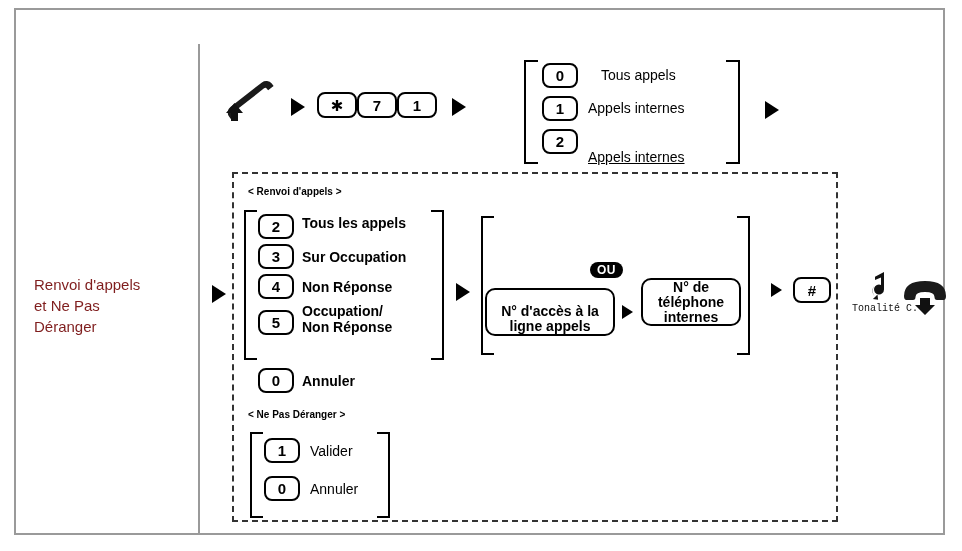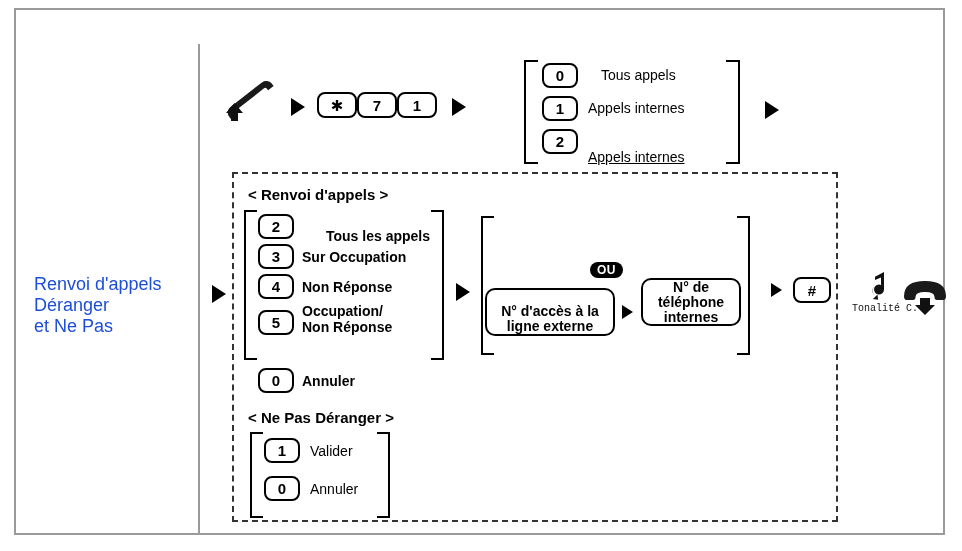--- a/index.html
+++ b/index.html
@@ -9,22 +9,22 @@
   
   .table-frame{position:absolute;left:14px;top:8px;width:931px;height:527px;
                border:2px solid #9a9a9a;box-sizing:border-box;background:#fff;}
   .header-row{position:absolute;left:0;top:0;width:100%;height:34px;
               background:#d2d2d2;border-bottom:2px solid #9a9a9a;box-sizing:border-box;}
   .header-text{position:absolute;left:38px;top:7px;font-size:15px;font-weight:bold;
                letter-spacing:.2px;white-space:nowrap;}
   .col-divider{position:absolute;left:182px;top:0;width:2px;height:525px;background:#9a9a9a;}
   .col-divider.head{height:34px;background:#8e8e8e;}
 
-  .fn-label{position:absolute;left:18px;top:264px;width:160px;font-size:18px;
-            line-height:21px;color:#1d4ed8;}
+  .fn-label{position:absolute;left:18px;top:264px;width:160px;font-size:15px;
+            line-height:21px;color:#7f1d1d;}
 
   
   .key{display:inline-flex;align-items:center;justify-content:center;
        border:2.5px solid #000;border-radius:8px;background:#fff;
        font-weight:bold;font-size:15px;line-height:1;box-sizing:border-box;}
   .key.k1{width:36px;height:25px;}
   .key.wide{width:40px;height:26px;}
   .arrow{width:0;height:0;border-top:9px solid transparent;border-bottom:9px solid transparent;
          border-left:14px solid #000;}
   .arrow.sm{border-top-width:7px;border-bottom-width:7px;border-left-width:11px;}
@@ -33,41 +33,41 @@
         font-weight:bold;font-size:14px;line-height:15px;box-sizing:border-box;}
 
   
   .brk{position:absolute;border:2px solid #000;border-right:none;}
   .brk.right{border:2px solid #000;border-left:none;}
 
   
   .dashed-box{position:absolute;left:232px;top:172px;width:606px;height:350px;
               border:2px dashed #333;box-sizing:border-box;}
 
-  .sect-title{position:absolute;font-weight:bold;font-size:15px;white-space:nowrap;}
+  .sect-title{position:absolute;font-weight:bold;font-size:10px;white-space:nowrap;}
   .lbl{position:absolute;font-size:14px;line-height:16px;white-space:nowrap;}
   .lbl.b{font-weight:bold;}
 
   .ou{position:absolute;background:#000;color:#fff;font-weight:bold;font-size:12px;
       padding:1px 7px;border-radius:9px/7px;letter-spacing:.5px;}
 
   .tone-label{position:absolute;font-size:10px;white-space:nowrap;color:#111;font-family:Liberation Mono, monospace;}
   svg{display:block;}
   .sup{font-size:9px;vertical-align:super;line-height:0;}
 </style>
 </head>
 <body>
 
 <div class="table-frame">
   <div class="col-divider" style="top:34px;height:491px;"></div>
 
   <div class="fn-label">
     <div>Renvoi d'appels</div>
+    <div>et Ne Pas</div>
     <div>Déranger</div>
-    <div>et Ne Pas</div>
   </div>
 </div>
 
 <div style="position:absolute;left:222px;top:78px;">
   <svg width="58" height="44" viewBox="0 0 58 44">
     <g transform="rotate(-38 29 18)">
       <path d="M6 14 h40 a7 7 0 0 1 7 7 v3 h-7 v-2 a2 2 0 0 0 -2 -2 h-36 a2 2 0 0 0 -2 2 v2 h-7 v-3 a7 7 0 0 1 7 -7 z" fill="#1a1a1a"></path>
     </g>
     <path d="M9 43 v-8 h-5 l8.5 -10 l8.5 10 h-5 v8 z" fill="#111"></path>
   </svg>
@@ -107,21 +107,21 @@
 <div class="dashed-box"></div>
 
 <div class="sect-title" style="left:248px;top:186px;">&lt; Renvoi d'appels &gt;</div>
 
 <div style="position:absolute;left:244px;top:210px;width:200px;height:146px;">
   <div class="brk" style="left:0;top:0;width:11px;height:146px;"></div>
   <div class="brk right" style="position:absolute;right:0;top:0;width:11px;height:146px;"></div>
 
   <div style="position:absolute;left:14px;top:4px;">
     <div class="key k1" style="position:absolute;left:0;top:0;">2</div>
-    <div class="lbl b" style="left:44px;top:14px;margin-left:24px;">Tous les appels</div>
+    <div class="lbl b" style="left:44px;top:1px;">Tous les appels</div>
   </div>
   <div style="position:absolute;left:14px;top:34px;">
     <div class="key k1" style="position:absolute;left:0;top:0;">3</div>
     <div class="lbl b" style="left:44px;top:5px;">Sur Occupation</div>
   </div>
   <div style="position:absolute;left:14px;top:64px;">
     <div class="key k1" style="position:absolute;left:0;top:0;">4</div>
     <div class="lbl b" style="left:44px;top:5px;">Non Réponse</div>
   </div>
   <div style="position:absolute;left:14px;top:94px;">
@@ -156,21 +156,21 @@
 
 <div style="position:absolute;left:481px;top:216px;width:269px;height:135px;">
   <div class="brk" style="left:0;top:0;width:11px;height:135px;"></div>
   <div class="brk right" style="position:absolute;right:0;top:0;width:11px;height:135px;"></div>
 
 
   <div class="ou" style="left:109px;top:46px;border-radius:8px;">OU</div>
 
   <div class="rbox" style="position:absolute;left:4px;top:72px;width:130px;height:48px;flex-direction:column;justify-content:flex-end;">
     <span>N° d'accès à la</span>
-    <span>ligne externe</span>
+    <span>ligne appels</span>
   </div>
 
   <div class="arrow sm" style="position:absolute;left:141px;top:89px;"></div>
 
   <div class="rbox" style="position:absolute;left:160px;top:62px;width:100px;height:48px;flex-direction:column;">
     <span>N° de</span>
     <span>téléphone</span>
     <span>internes</span>
   </div>
 </div>

